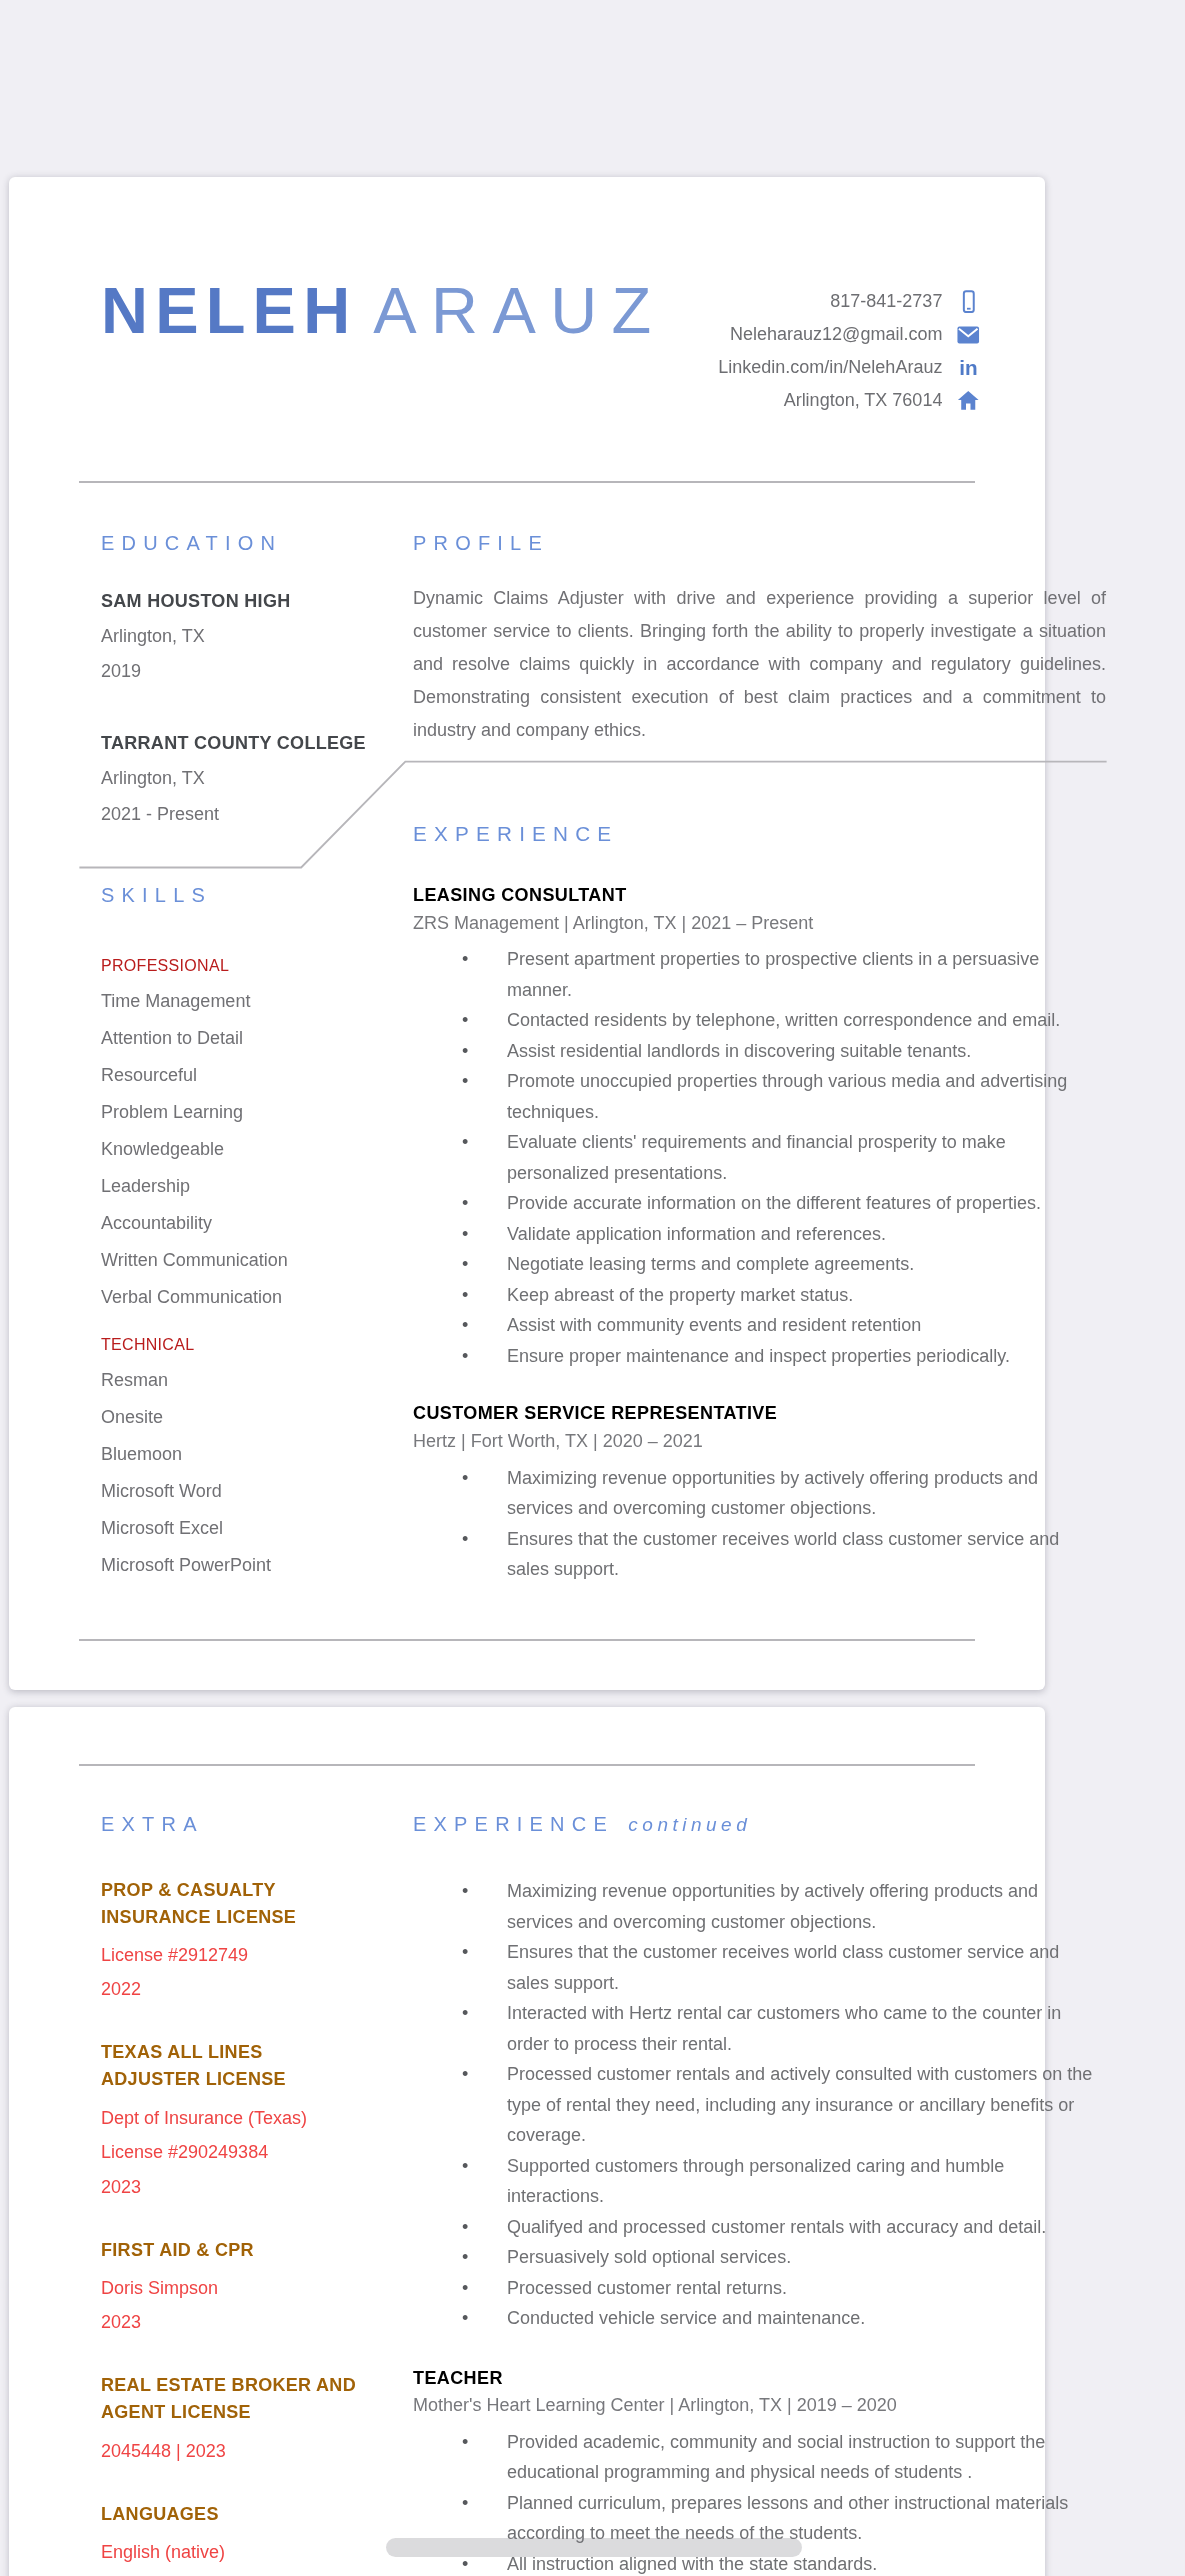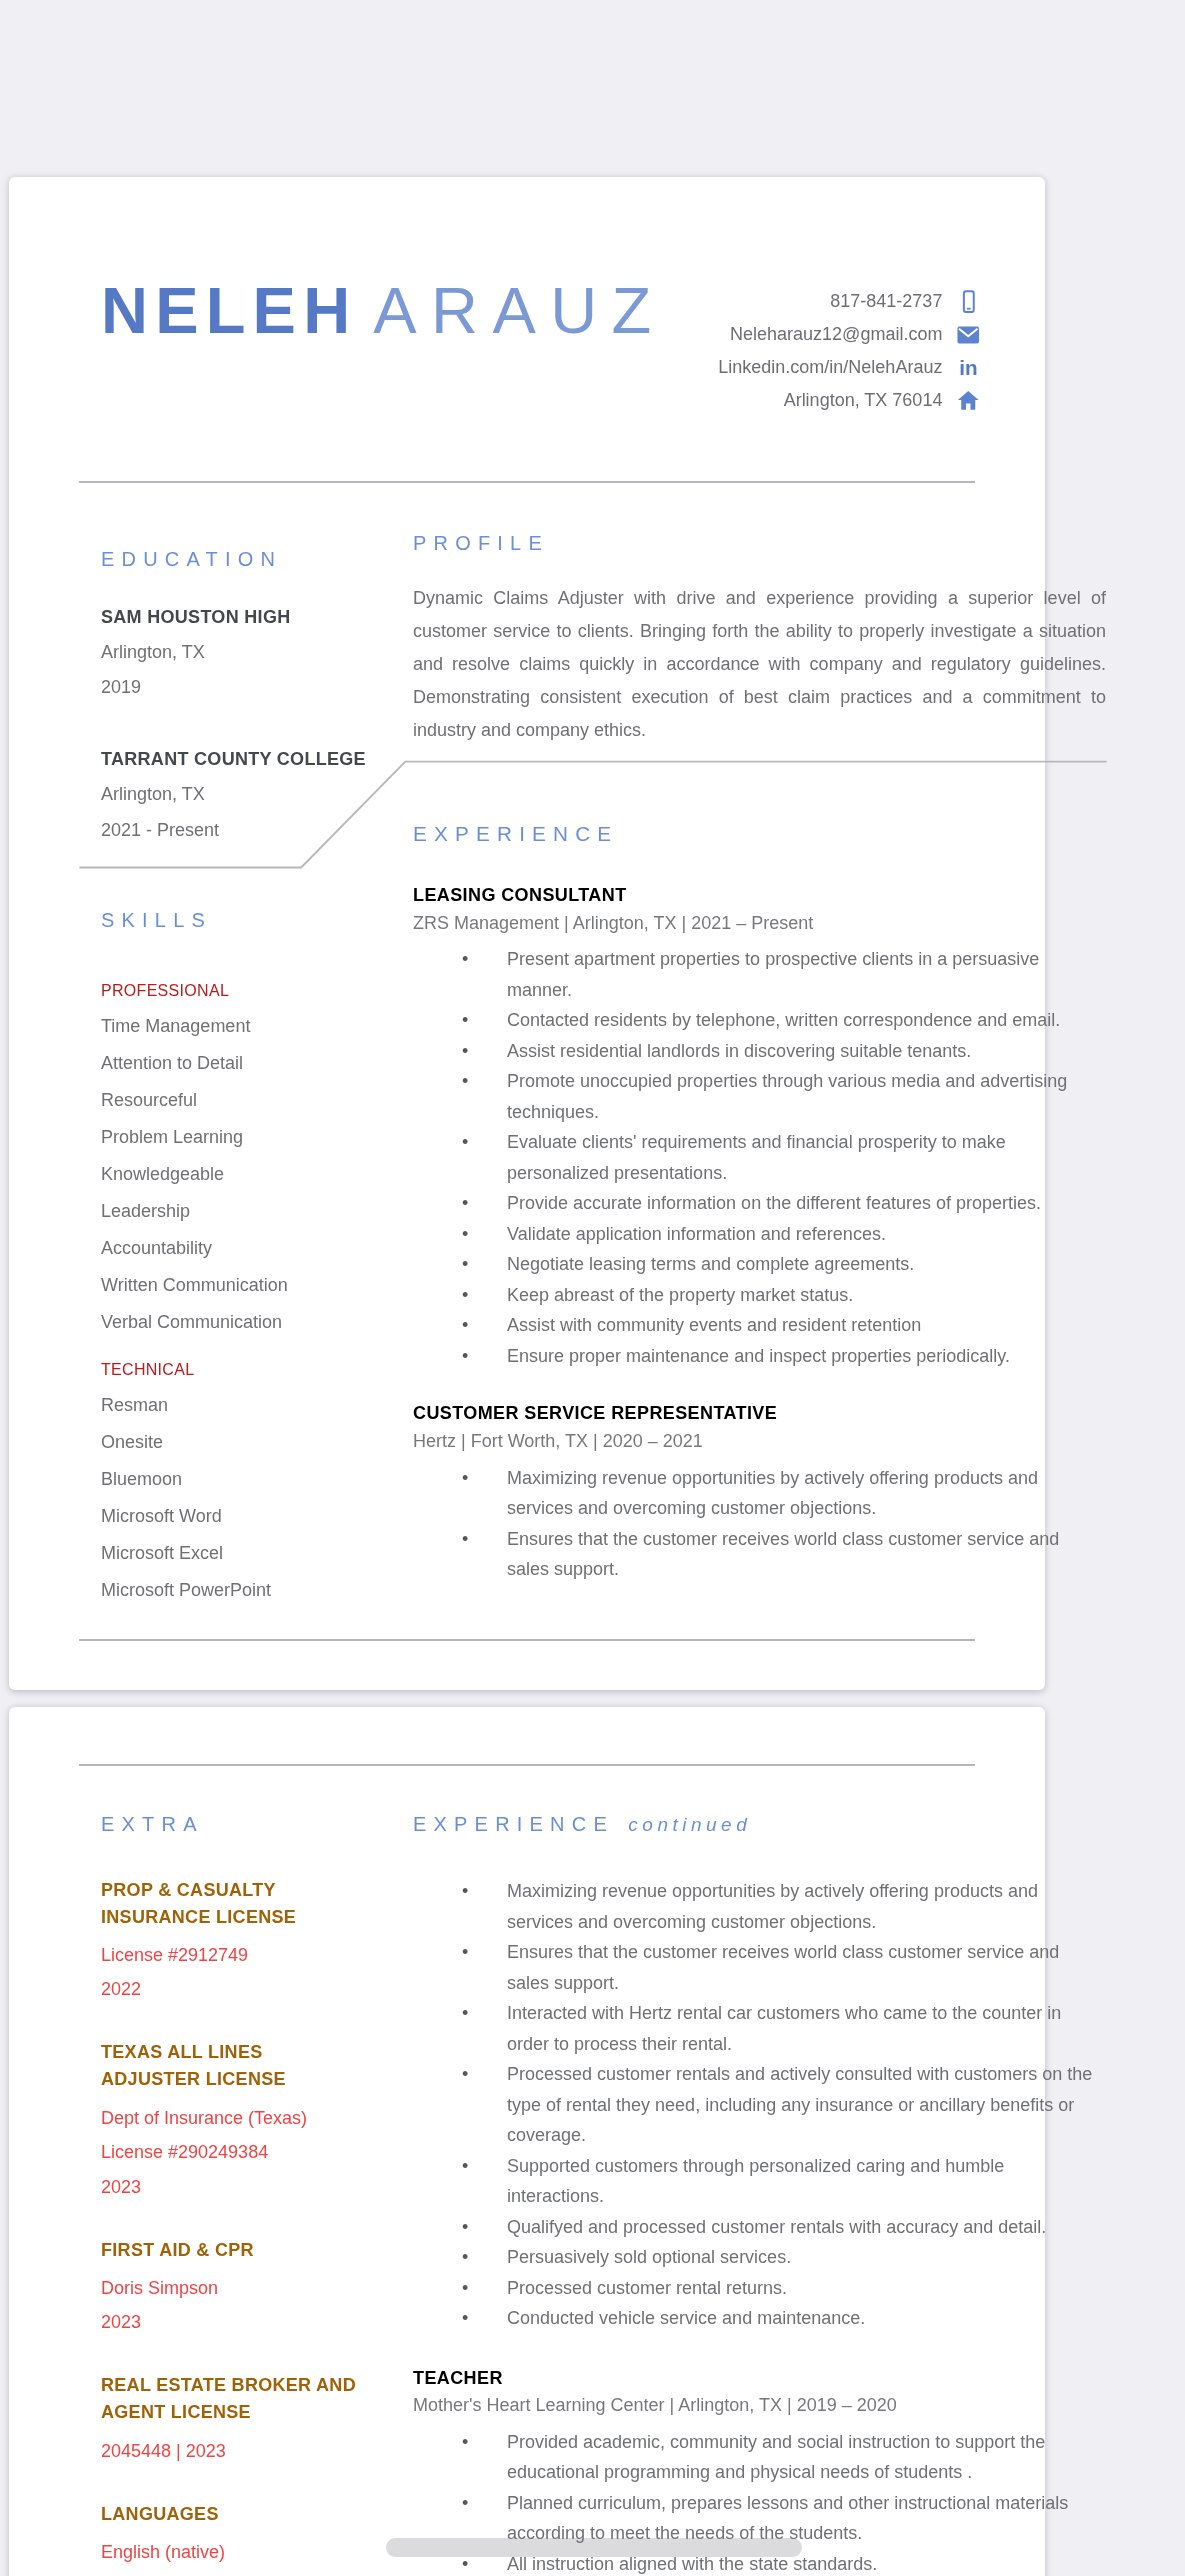--- a/index.html
+++ b/index.html
@@ -30,28 +30,28 @@
   .contact-row .ctext{font-size:18px;color:#6d6e72;}
   .contact-row .icon{width:27px;display:flex;justify-content:center;align-items:flex-end;color:#5b83cf;}
   .contact-row .icon svg{display:block;}
   .li-icon{font-size:20.7px;font-weight:700;color:#4f7ac7;letter-spacing:0;line-height:21.6px;}
 
   
   .sec-heading{font-size:20px;line-height:21.6px;letter-spacing:7.2px;color:#6a8fd8;font-weight:400;white-space:nowrap;}
   .sec-suffix{font-size:19px;font-style:italic;letter-spacing:4.5px;color:#6a8fd8;margin-left:14.4px;text-transform:lowercase;}
 
   
-  .edu-col{position:absolute;left:92px;top:372px;width:278px;}
+  .edu-col{position:absolute;left:92px;top:356px;width:278px;}
   .edu-col .sec-heading{margin-bottom:36px;}
   .edu-entry{margin-bottom:52px;}
   .edu-school{font-size:18px;font-weight:700;color:#44474b;line-height:20px;margin-bottom:15.3px;letter-spacing:0.3px;}
   .edu-line{font-size:18px;color:#707074;line-height:20px;margin-bottom:15.3px;}
   .edu-line:last-child{margin-bottom:0;}
 
-  .skills-col{position:absolute;left:92px;top:733px;width:278px;}
+  .skills-col{position:absolute;left:92px;top:708px;width:278px;}
   .skills-col .sec-heading{margin-bottom:49px;}
   .skill-group + .skill-group{margin-top:19px;}
   .group-title{font-size:16px;font-weight:400;color:#b91c1c;line-height:20px;letter-spacing:0.3px;}
   ul.skill-items{list-style:none;margin:7.2px 0 0 0;padding:0;}
   .skill-item{font-size:18px;color:#707074;line-height:37px;}
 
   
   .profile-col{position:absolute;left:404px;top:356px;width:693px;}
   .profile-text{margin-top:27px;font-size:18px;line-height:33px;color:#707074;text-align:justify;}
 

